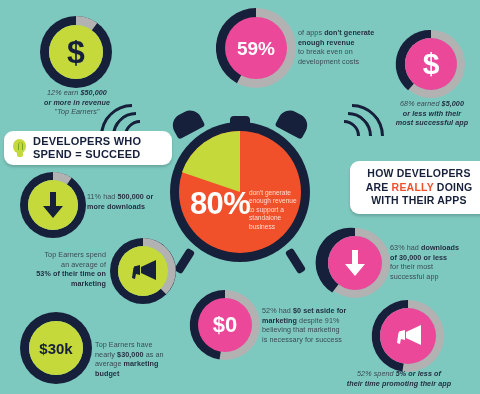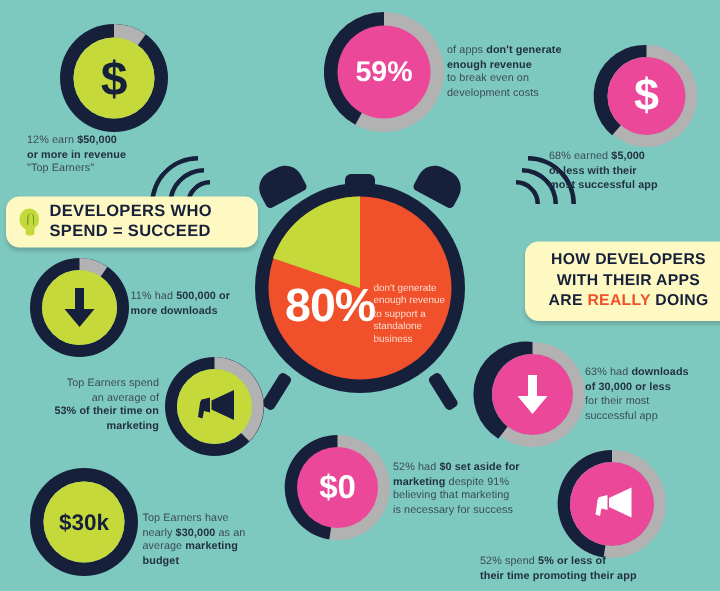--- a/index.html
+++ b/index.html
@@ -26,27 +26,27 @@
 
   
   .cap{
     position:absolute;
     color:#3a4a58;
     font-size:7.2px;
     line-height:1.34;
     letter-spacing:.01em;
   }
   .cap b{color:#223042;font-weight:bold;}
-  .cap.center{}
+  .cap.center{text-align:center;font-style:italic;}
   .cap.right{text-align:right;}
   .cap.left{text-align:left;}
 
   
   .pill{
-    position:absolute;background:#fef9c3;border-radius:9px;
+    position:absolute;background:#ffffff;border-radius:9px;
     box-shadow:0 2px 3px rgba(0,0,0,.18);
     display:flex;align-items:center;
   }
   .pill-title{
     font-weight:bold;color:#16203a;letter-spacing:.02em;
   }
   .accent{color:#f0512b;}
 
   
   .bulb{width:15px;height:19px;position:relative;flex:0 0 auto;}
@@ -187,22 +187,22 @@
     </span>
     <span class="pill-title" style="font-size:11px;line-height:1.2;">
       <div>DEVELOPERS WHO</div>
       <div>SPEND = SUCCEED</div>
     </span>
   </div>
 
   <div class="pill" style="left:350px;top:161px;width:126px;height:53px;padding:0 6px;justify-content:center;">
     <span class="pill-title" style="font-size:10.5px;line-height:1.3;text-align:center;">
       <div>HOW DEVELOPERS</div>
+      <div><span>ARE </span><span class="accent">REALLY</span><span> DOING</span></div>
       <div>WITH THEIR APPS</div>
-      <div><span>ARE </span><span class="accent">REALLY</span><span> DOING</span></div>
     </span>
   </div>
 
   <div class="donut" style="left:20px;top:172px;width:66px;height:66px;">
     <svg class="ring" width="66" height="66" viewBox="0 0 66 66">
       <circle cx="33" cy="33" r="33" fill="#16203a"></circle>
       <path d="M33,33 L33,0 A33,33 0 0,1 51.6,5.8 Z" fill="#b2b2b2"></path>
       <circle cx="33" cy="33" r="25" fill="#7ec9bf"></circle>
     </svg>
     <div class="hub green" style="left:8px;top:8px;width:50px;height:50px;">

